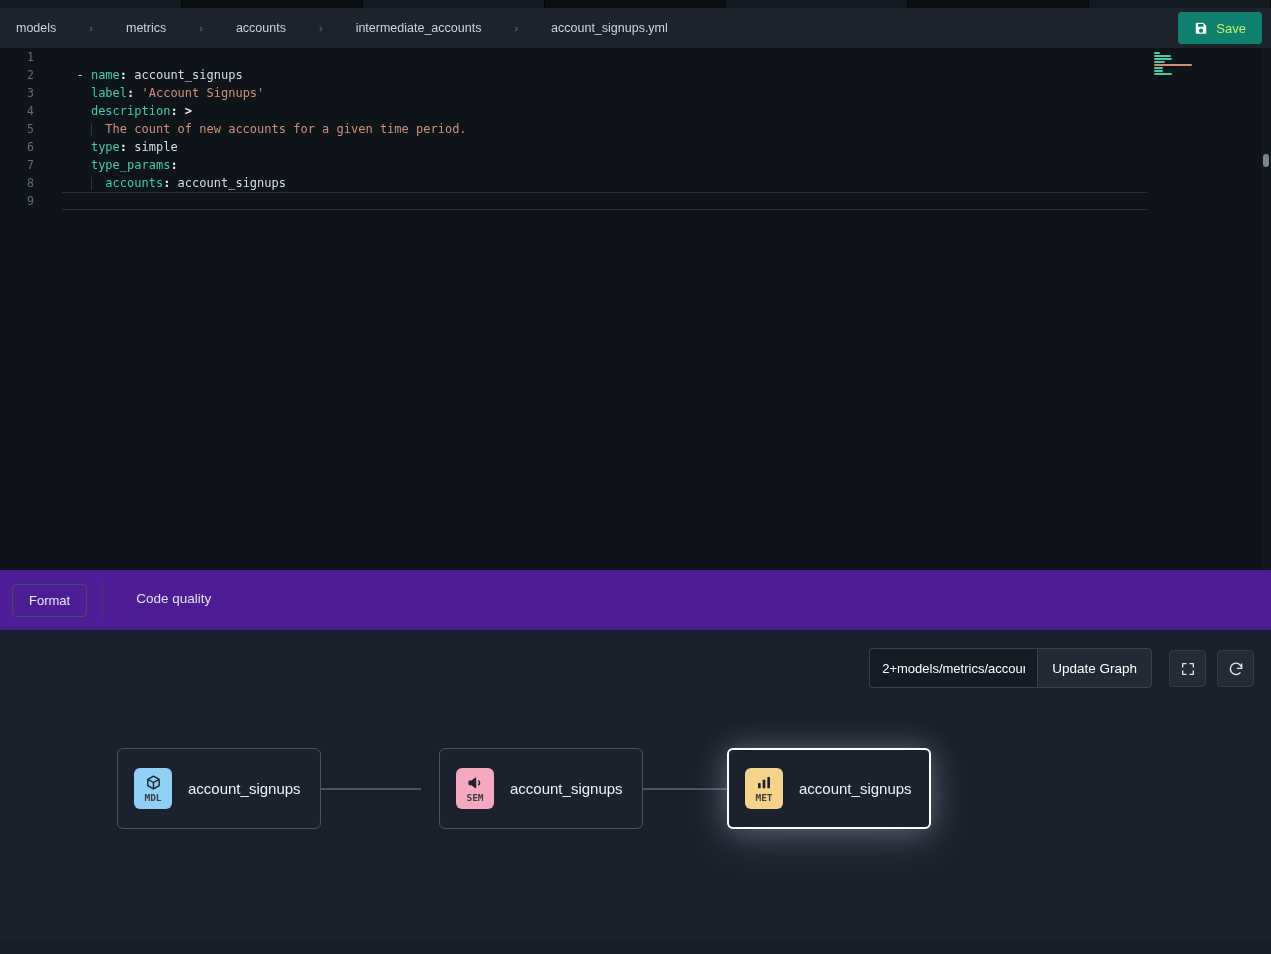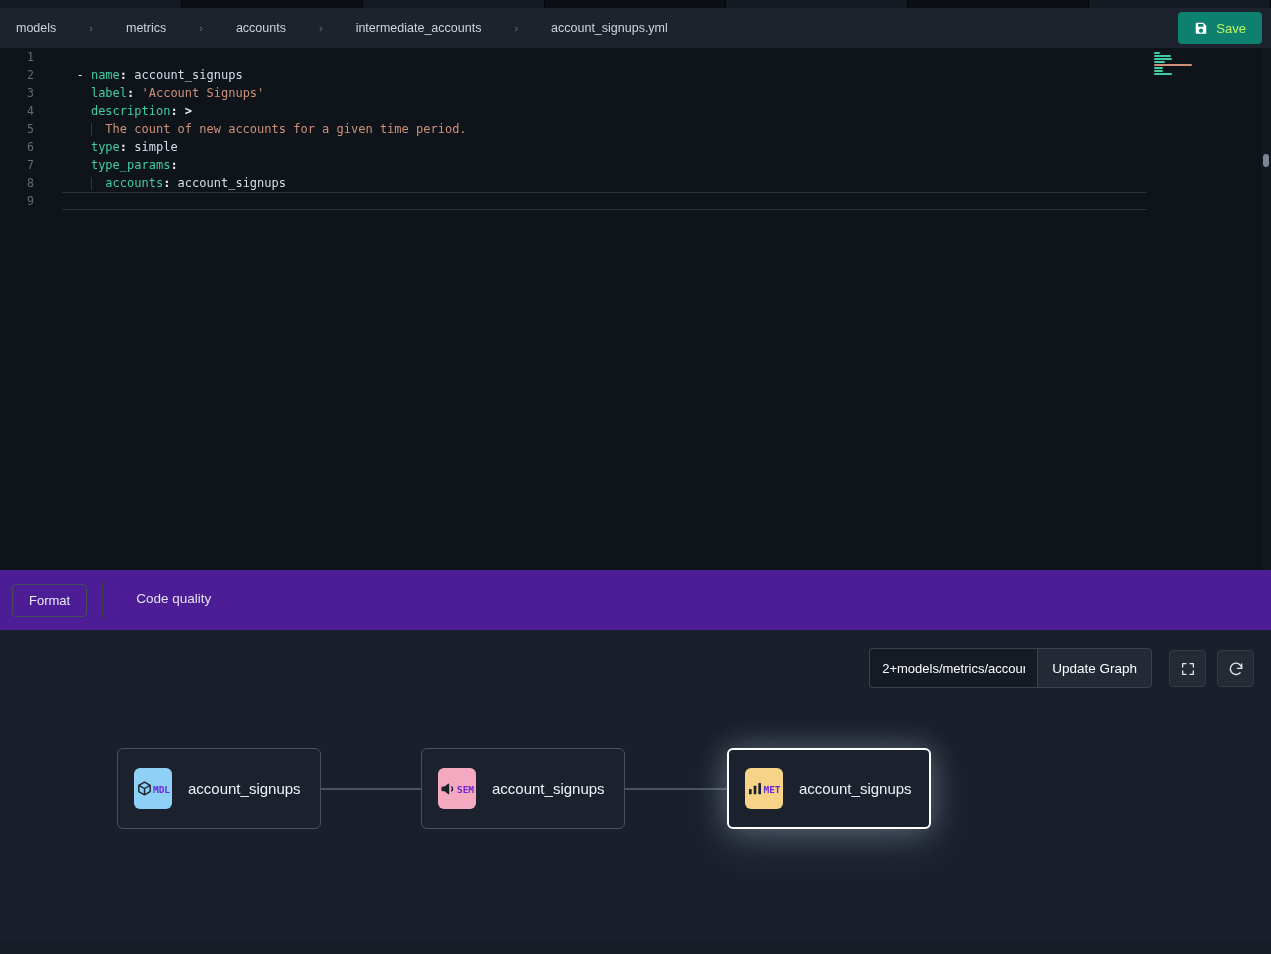--- a/index.html
+++ b/index.html
@@ -69,26 +69,26 @@
   .icon-btn.refresh{right:17px;}
   .icon-btn svg{display:block;}
 
   
   .edge{position:absolute;height:2px;background:#4a5260;top:158px;}
   .edge1{left:321px;width:100px;}
   .edge2{left:625px;width:102px;}
   .node{position:absolute;top:118px;width:204px;height:81px;background:#1b222d;border:1px solid #4a5260;
         border-radius:6px;display:flex;align-items:center;gap:16px;box-sizing:border-box;padding-left:16px;cursor:pointer;}
   .node1{left:117px;}
-  .node2{left:421px;}
+  .node2{left:439px;}
   .node3{left:727px;}
   .node.selected{border:2px solid #ffffff;
                  box-shadow:0 0 30px rgba(200,215,235,.30),0 12px 45px rgba(170,195,230,.18);}
-  .badge{width:38px;height:41px;border-radius:6px;display:flex;flex-direction:row;align-items:center;
-         justify-content:center;color:#6d28d9;flex:0 0 38px;}
+  .badge{width:38px;height:41px;border-radius:6px;display:flex;flex-direction:column;align-items:center;
+         justify-content:center;color:#404040;flex:0 0 38px;}
   .badge-icon svg{display:block;}
   .badge-label{font-size:9.5px;font-weight:bold;font-family:"DejaVu Sans Mono",monospace;margin-top:1px;}
   .node-label{font-size:15px;color:#eef2f7;}
 </style>
 </head>
 <body>
 
 <div class="app">
 
   <div class="top-strip">

